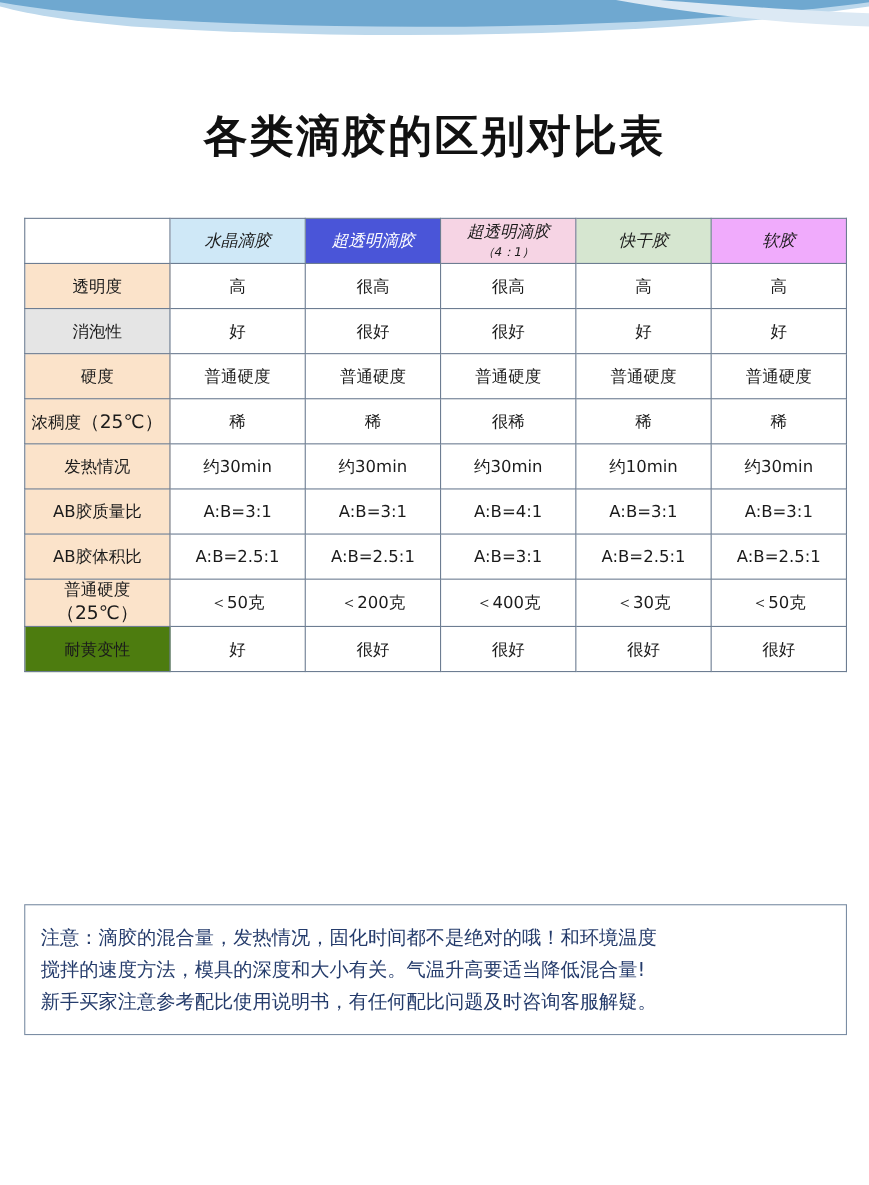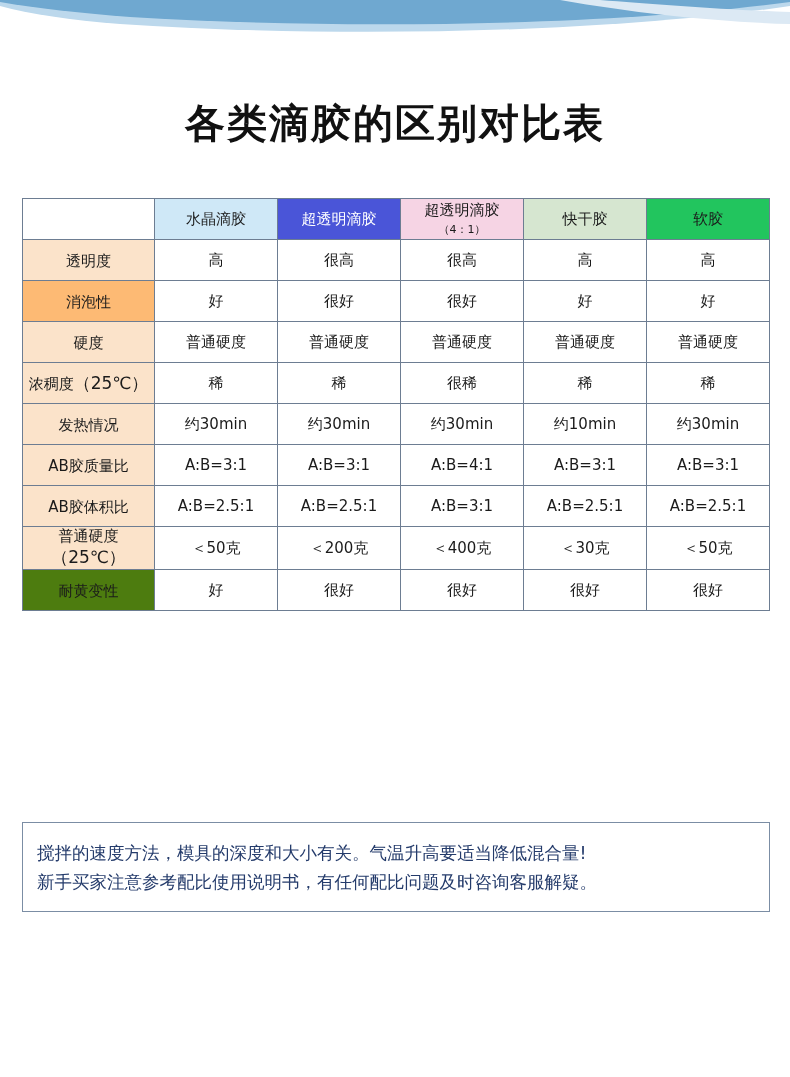--- a/index.html
+++ b/index.html
@@ -60,20 +60,21 @@
     color: #1b1b1b;
     font-family: "DejaVu Sans", "Liberation Sans", sans-serif;
   }
   table.compare col.c0 { width: 132px; }
   table.compare col.cx { width: 123px; }
 
   .hdr-blank { background: #ffffff; }
   .hdr-cell {
     height: 74px;
     font-size: 17px;
+    font-style: italic;
   }
   .hdr-sub {
     display: block;
     font-size: 11px;
     margin-top: 2px;
   }
   .rowlabel {
     text-align: left;
     padding-left: 8px;
     font-size: 16px;
@@ -129,38 +130,38 @@
         <th class="hdr-cell" style="background:#4a55d8;color:#ffffff">
           <span>超透明滴胶</span>
         </th>
         <th class="hdr-cell" style="background:#f6d4e4">
           <span>超透明滴胶</span>
           <span class="hdr-sub">（4：1）</span>
         </th>
         <th class="hdr-cell" style="background:#d6e6d0">
           <span>快干胶</span>
         </th>
-        <th class="hdr-cell" style="background:#22c55e">
+        <th class="hdr-cell" style="background:#f0abfc">
           <span>软胶</span>
         </th>
       </tr>
     </thead>
     <tbody>
 
       <tr>
         <td class="rowlabel" style="background:#fbe3ca"><span>透明度</span><span class="unit"></span></td>
         <td>高</td>
         <td>很高</td>
         <td>很高</td>
         <td>高</td>
         <td>高</td>
       </tr>
 
       <tr>
-        <td class="rowlabel" style="background:#fdba74"><span>消泡性</span><span class="unit"></span></td>
+        <td class="rowlabel" style="background:#e5e5e5"><span>消泡性</span><span class="unit"></span></td>
         <td>好</td>
         <td>很好</td>
         <td>很好</td>
         <td>好</td>
         <td>好</td>
       </tr>
 
       <tr>
         <td class="rowlabel" style="background:#fbe3ca"><span>硬度</span><span class="unit"></span></td>
         <td>普通硬度</td>
@@ -225,15 +226,16 @@
         <td>很好</td>
         <td>很好</td>
         <td>很好</td>
       </tr>
 
     </tbody>
   </table>
 </div>
 
 <div class="note">
+  <p>注意：滴胶的混合量，发热情况，固化时间都不是绝对的哦！和环境温度</p>
   <p>搅拌的速度方法，模具的深度和大小有关。气温升高要适当降低混合量!</p>
   <p>新手买家注意参考配比使用说明书，有任何配比问题及时咨询客服解疑。</p>
 </div>
 
 </body></html>

